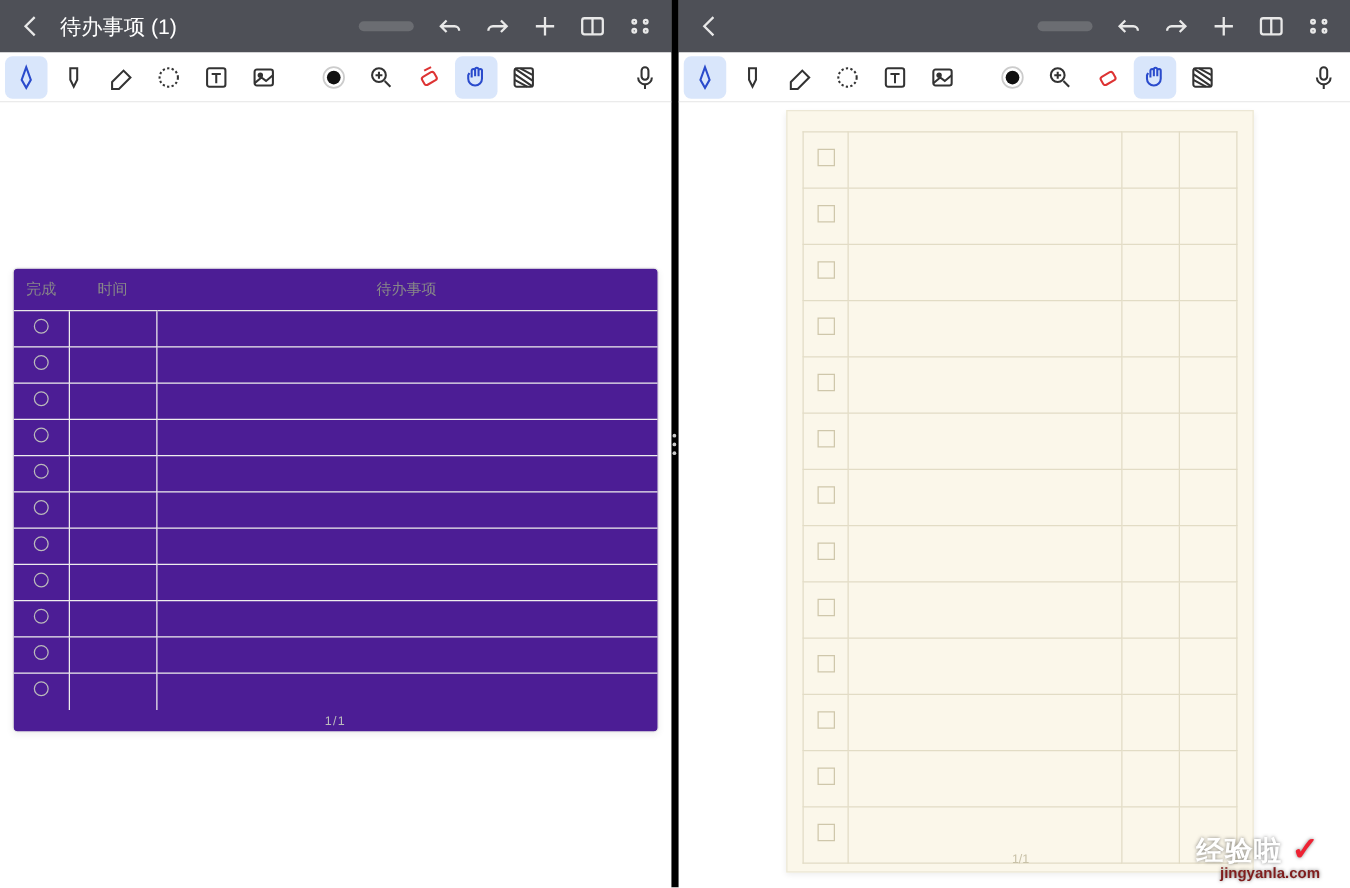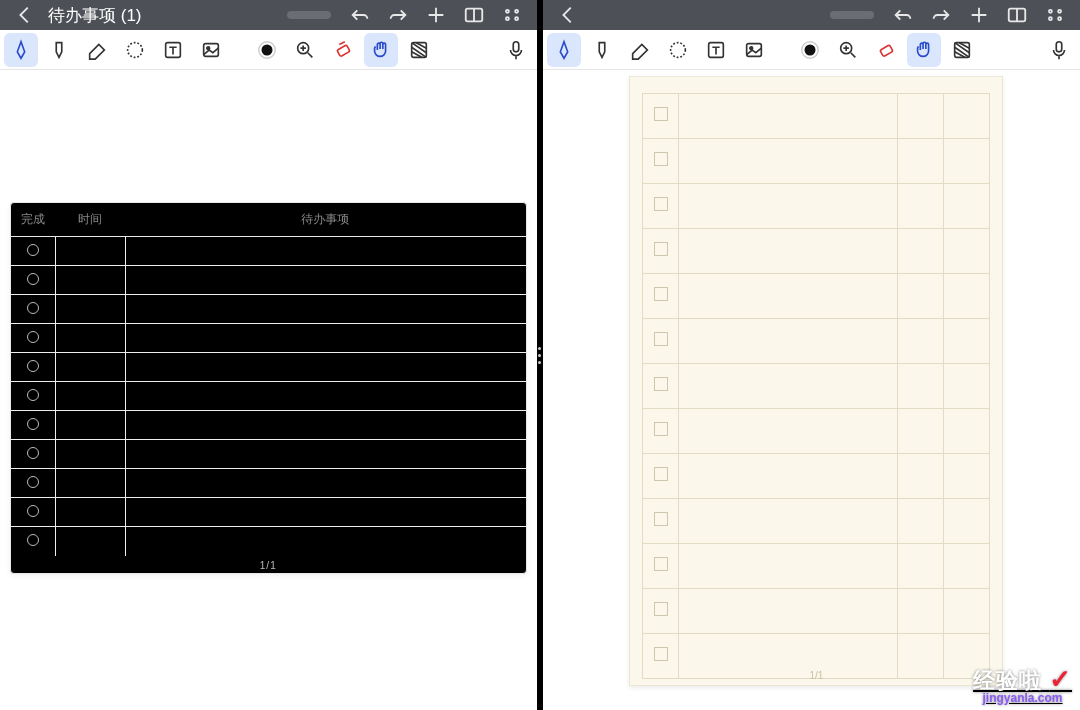--- a/index.html
+++ b/index.html
@@ -2,40 +2,40 @@
 <html><head>
 <meta charset="utf-8">
 <style>
   * { box-sizing: border-box; margin: 0; padding: 0; }
   html, body { width: 1080px; height: 710px; overflow: hidden; font-family: -apple-system, "Segoe UI", Arial, sans-serif; }
   body { display: flex; background: #fff; position: relative; }
   .pane { flex: 1 1 50%; display: flex; flex-direction: column; height: 100%; position: relative; }
   .divider { width: 7px; background: #000; display: flex; flex-direction: column; align-items: center; justify-content: center; }
   .divider .dot { width: 3px; height: 3px; border-radius: 50%; background: #ccc; margin: 2px 0; }
 
-  .header { height: 30px; background: #4e5057; display: flex; align-items: center; color: #fff; padding: 0 6px; }
+  .header { height: 42px; background: #4e5057; display: flex; align-items: center; color: #fff; padding: 0 6px; }
   .header .title { font-size: 17px; margin-left: 4px; flex: 0 0 auto; }
   .header .spacer { flex: 1 1 auto; }
   .hbtn { width: 38px; height: 42px; display: flex; align-items: center; justify-content: center; color: #f2f2f2; }
   .hbtn svg { width: 22px; height: 22px; stroke: #e8e8e8; fill: none; stroke-width: 2; }
   .pill { width: 44px; height: 8px; background: #6b6d72; border-radius: 4px; margin: 0 10px; }
 
   .toolbar { height: 40px; background: #fff; border-bottom: 1px solid #e5e5e5; display: flex; align-items: center; padding: 0 4px; gap: 4px; }
   .tbtn { width: 34px; height: 34px; border-radius: 6px; display: flex; align-items: center; justify-content: center; }
   .tbtn.selected { background: #d9e6fb; }
   .tbtn svg { width: 22px; height: 22px; }
   .tgap { width: 14px; }
   .tspacer { flex: 1 1 auto; }
 
   .canvas { flex: 1 1 auto; background: #fff; position: relative; overflow: hidden; }
 
   
   .todo-card {
     position: absolute; left: 10px; right: 10px; top: 132px;
-    background: #000000; border: 1px solid #e8e8e8; border-radius: 4px;
+    background: #4c1d95; border: 1px solid #e8e8e8; border-radius: 4px;
     box-shadow: 0 2px 6px rgba(0,0,0,0.06);
   }
   .todo-table { width: 100%; border-collapse: collapse; }
   .todo-table th { font-size: 12px; color: #888; font-weight: normal; padding: 8px 6px; border-bottom: 1px solid #e8e8e8; text-align: center; }
   .todo-table td { height: 29px; border-bottom: 1px solid #eee; border-right: 1px solid #eee; }
   .todo-table td:last-child { border-right: none; }
   .todo-table tr:last-child td { border-bottom: none; }
   .col-done { width: 44px; text-align: center; }
   .col-time { width: 70px; font-family: Liberation Serif, serif; }
   .circle { width: 12px; height: 12px; border: 1px solid #bbb; border-radius: 50%; display: inline-block; }
@@ -48,24 +48,24 @@
     box-shadow: 0 2px 5px rgba(0,0,0,0.08);
   }
   .note-table { position: absolute; left: 12px; top: 16px; right: 12px; border-collapse: collapse; width: calc(100% - 24px); }
   .note-table td { border: 1px solid #e2dcc5; height: 45px; }
   .note-table .c1 { width: 36px; text-align: center; }
   .note-table .c3 { width: 46px; }
   .note-table .c4 { width: 46px; }
   .sq { width: 14px; height: 14px; border: 1px solid #cfc7ab; display: inline-block; }
   .note-pg { position: absolute; bottom: 4px; left: 0; right: 0; text-align: center; font-size: 10px; color: #c8c1a7; }
 
-  .watermark { position: absolute; right: 8px; bottom: 6px; text-align: center; line-height: 1; pointer-events: none; text-decoration: underline; }
+  .watermark { position: absolute; right: 24px; bottom: 6px; text-align: right; line-height: 1; pointer-events: none; }
   .watermark .top { font-size: 22px; font-weight: 900; color: #fff; text-shadow: 0 0 3px rgba(0,0,0,0.5); letter-spacing: 1px; }
   .watermark .top .check { color: #e23; font-size: 26px; }
-  .watermark .bot { font-size: 12px; font-weight: 700; color: #8b5cf6; text-shadow: 0 0 3px rgba(0,0,0,0.5); }
+  .watermark .bot { font-size: 12px; font-weight: 700; color: #7f1d1d; text-shadow: 0 0 3px rgba(0,0,0,0.5); }
 </style>
 </head>
 <body>
 
 <div class="pane">
   <div class="header">
     <div class="hbtn">
       <svg viewBox="0 0 24 24">
           <path d="M15 4 L7 12 L15 20"></path>
         </svg>

